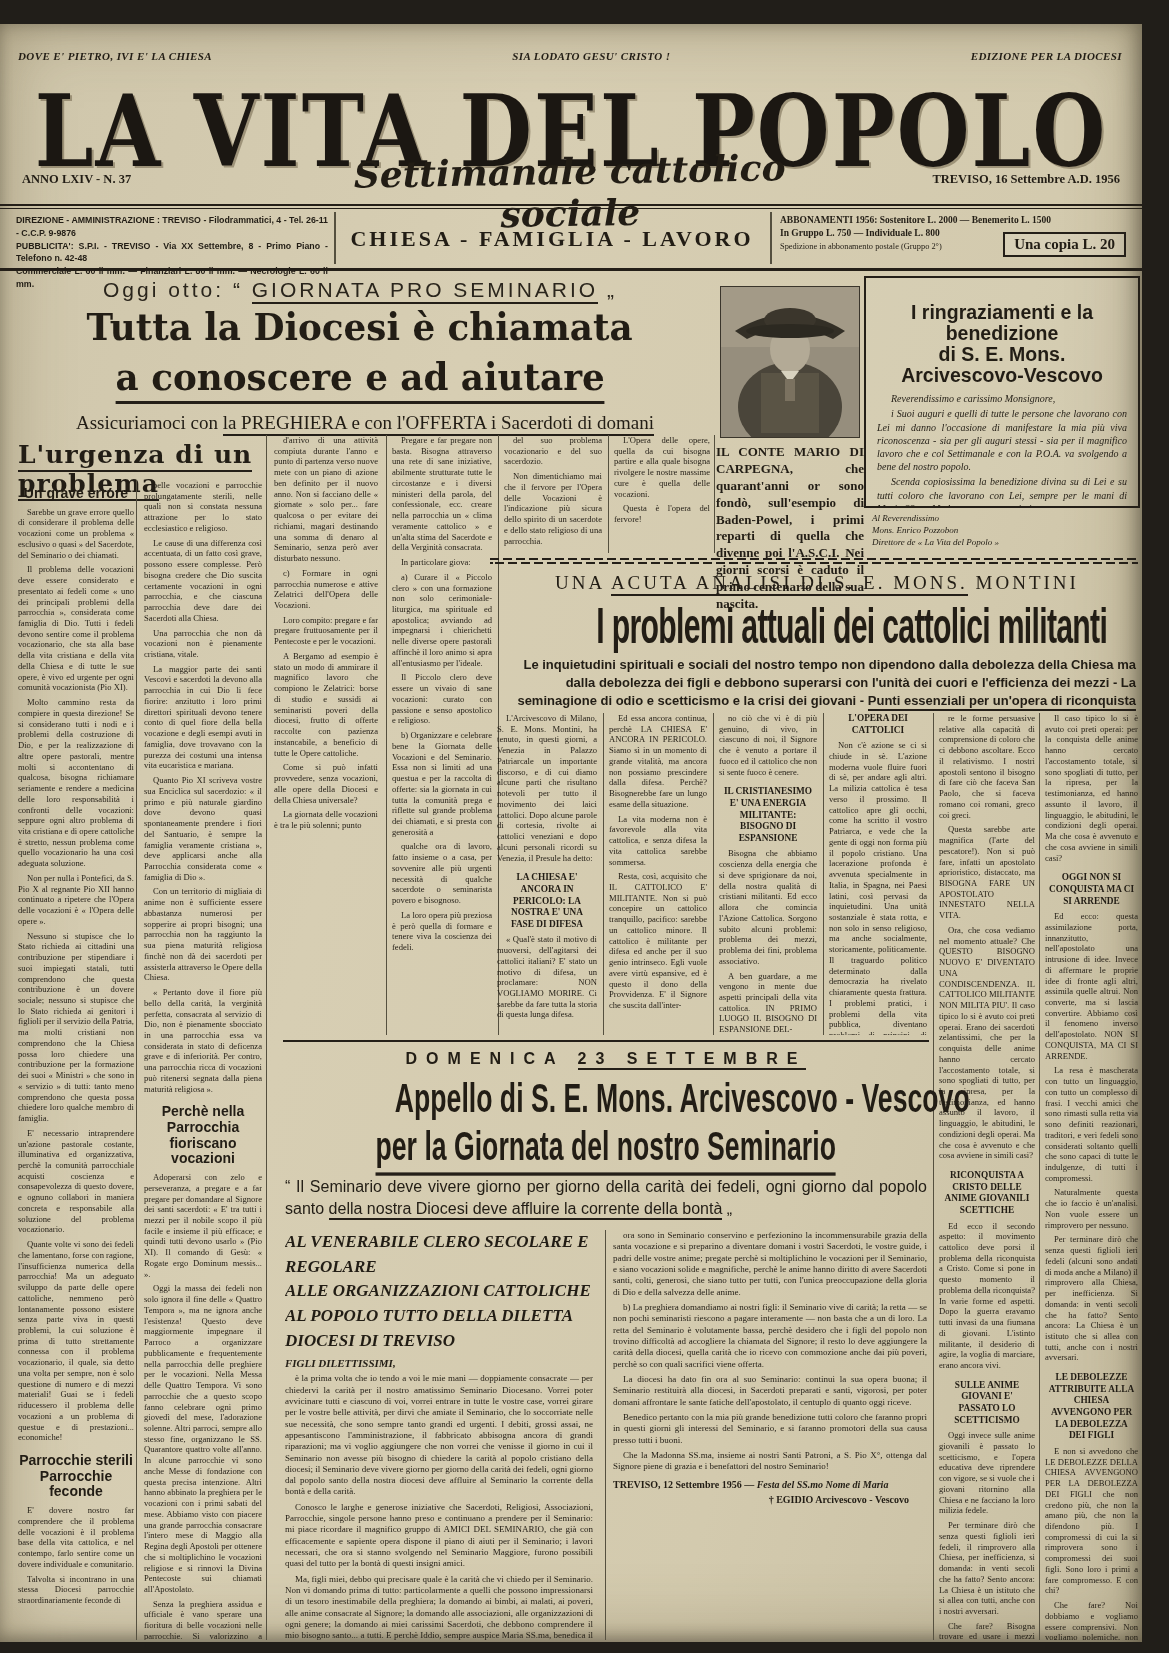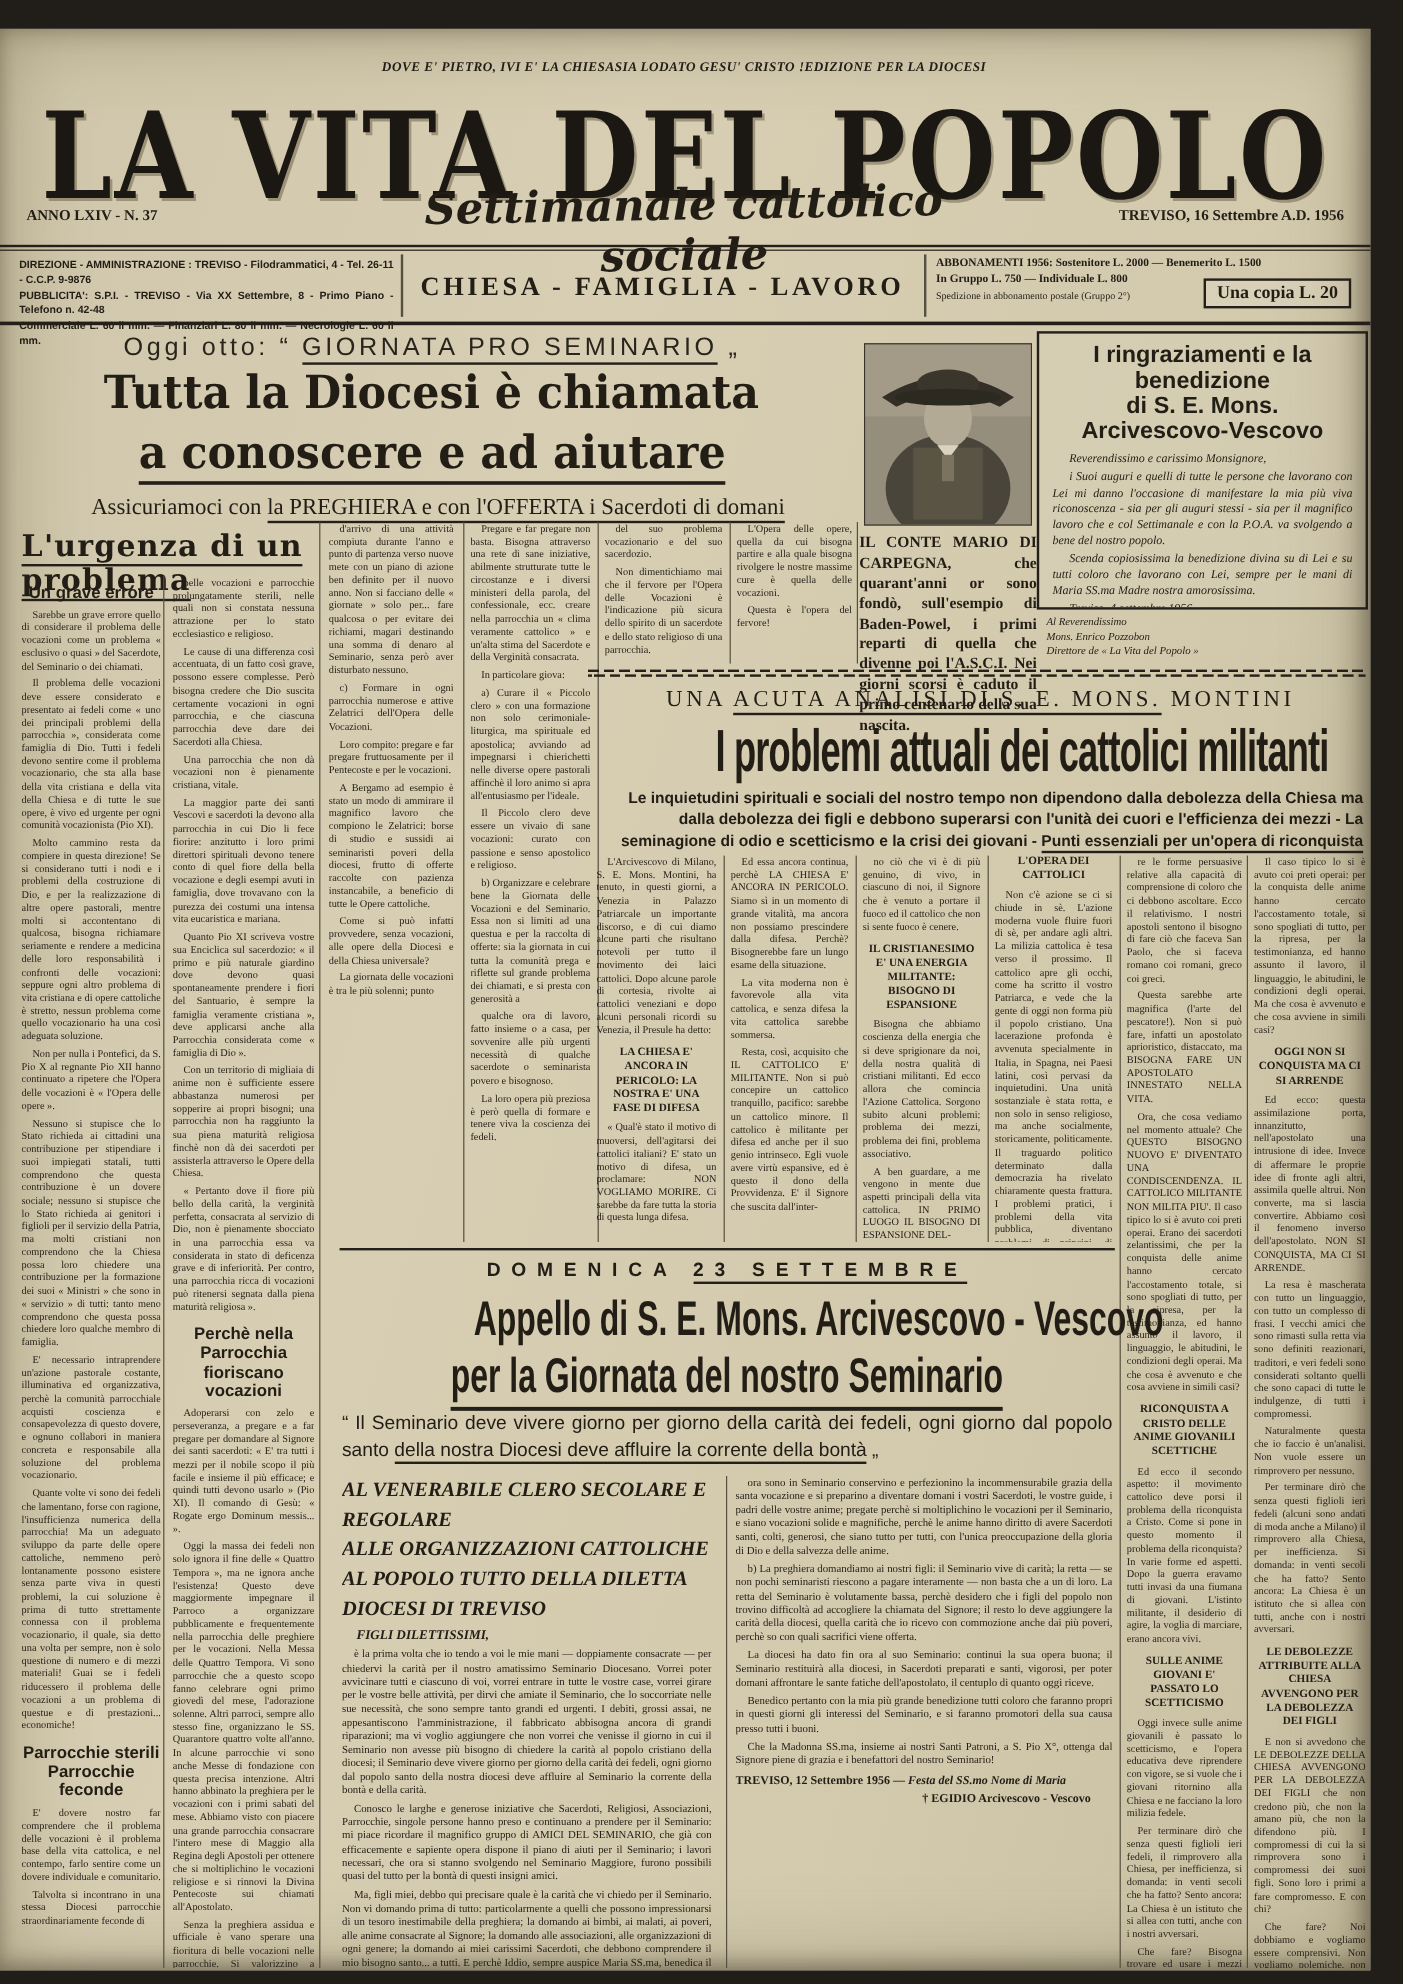--- a/index.html
+++ b/index.html
@@ -4,61 +4,61 @@
 <style>
 *{margin:0;padding:0;box-sizing:border-box}
 html,body{width:1169px;height:1653px}
 body{background:#211e19;font-family:"Liberation Serif",serif;color:#221d15;position:relative;overflow:hidden}
 .paper{position:absolute;left:0;top:24px;width:1142px;height:1618px;
  background:linear-gradient(105deg,#cfc6ab,#d7ceb3 35%,#d3caae 70%,#c8bfa3);
  box-shadow:inset 0 0 70px rgba(95,80,45,.40), inset -8px 0 20px rgba(0,0,0,.28), inset 0 -6px 14px rgba(0,0,0,.20)}
 .abs{position:absolute}
 .hr{background:#241f18}
 .vr{background:#55503f;width:1px}
-.topline{display:flex;justify-content:center;font-size:11px;font-weight:bold;font-style:italic;letter-spacing:.4px}
+.topline{display:flex;justify-content:space-between;font-size:11px;font-weight:bold;font-style:italic;letter-spacing:.4px}
 .masthead{font-family:"DejaVu Serif","Liberation Serif",serif;font-weight:bold;font-size:82px;letter-spacing:2px;text-align:center;white-space:nowrap;color:#1b1712;transform:scale(1.02,1.22);transform-origin:center top;text-shadow:2px 2px 0 rgba(70,58,34,.38)}
 .anno,.dateline{font-size:12.5px;font-weight:bold}
 .tagline{font-size:36px;font-weight:bold;font-style:italic;text-align:center;font-family:"DejaVu Serif","Liberation Serif",serif;transform:rotate(-1deg)}
 .infocell{font-family:"Liberation Sans",sans-serif;font-weight:bold;font-size:8.8px;line-height:1.45;text-align:justify}
 .center-motto{font-size:22px;font-weight:bold;letter-spacing:3px;text-align:center;font-family:"Liberation Serif",serif}
 .pricebox{border:2px solid #241f18;font-size:15px;font-weight:bold;padding:2px 9px;white-space:nowrap;background:rgba(255,255,255,.12)}
 .kicker{font-family:"Liberation Sans",sans-serif;font-size:21px;letter-spacing:3px;text-align:center;color:#2a251c}
 .ul{border-bottom:2px solid #241f18;padding-bottom:1px}
 .ul3{border-bottom:3px solid #241f18;padding-bottom:2px}
 .lead-h{font-family:"DejaVu Serif","Liberation Serif",serif;font-weight:bold;font-size:38px;text-align:center;white-space:nowrap}
 .lead-h>span{display:inline-block;transform:scaleX(.94)}
 .deck{font-size:19px;text-align:center;white-space:nowrap}
 .urg-title{font-size:25px;font-weight:bold;font-family:"DejaVu Serif",serif;letter-spacing:1px}
 .bt{font-size:8.6px;line-height:1.25;text-align:justify;overflow:hidden}
 .bt p{margin:0 0 4px;text-indent:9px}
 .ncol{overflow:hidden}
 .colsub{font-family:"Liberation Sans",sans-serif;font-weight:bold;font-size:14px;line-height:1.12;text-align:center;margin:6px 0 5px;white-space:pre-line}
 .capsub{font-weight:bold;font-size:9.3px;text-align:center;margin:5px 2px 4px;line-height:1.25}
 .caption{font-size:13px;font-weight:bold;line-height:1.3;text-align:justify}
 .photo-frame{border:1px solid #3a352b;background:#8d8679;overflow:hidden}
-.bbox{border:2px solid #241f18;padding:8px 11px;overflow:hidden;background:rgba(255,255,255,.06)}
+.bbox{border:2px solid #241f18;padding:24px 11px;overflow:hidden;background:rgba(255,255,255,.06)}
 .bb-title{font-family:"Liberation Sans",sans-serif;font-weight:bold;font-size:19.5px;line-height:1.08;text-align:center;margin-bottom:6px}
 .bb-body{font-style:italic;font-size:10px;line-height:1.32;text-align:justify}
 .bb-body p{margin:0 0 2px;text-indent:14px}
 .addr{font-style:italic;font-size:9px;line-height:1.35}
 .addr p{margin:0}
 .wavy{height:6px;background-image:repeating-linear-gradient(90deg,#241f18 0 9px,transparent 9px 13px),repeating-linear-gradient(90deg,#241f18 0 9px,transparent 9px 13px);background-size:100% 2px,100% 2px;background-position:0 0,5px 4px;background-repeat:repeat-x}
 .mont-kick{font-size:19px;letter-spacing:3px;text-align:center;white-space:nowrap}
 .mont-h{white-space:nowrap;text-align:center}
 .mont-h>span{display:inline-block;font-family:"Liberation Sans",sans-serif;font-weight:bold;font-size:42px;letter-spacing:-1px;transform:scale(.72,1.18);transform-origin:center top}
 .mont-sub{font-family:"Liberation Sans",sans-serif;font-weight:bold;font-size:13px;line-height:1.4;text-align:right}
 .ap-kick{font-family:"Liberation Sans",sans-serif;font-weight:bold;font-size:16px;letter-spacing:9px;text-align:center;white-space:nowrap}
 .ap-h{white-space:nowrap;text-align:center}
 .ap-h>span{display:inline-block;font-family:"Liberation Sans",sans-serif;font-weight:bold;font-size:37px;transform:scale(.72,1.1);transform-origin:center top}
 .quote{font-family:"Liberation Sans",sans-serif;font-size:16px;line-height:1.35;text-align:justify}
 .ap-addr{font-style:italic;font-weight:bold;font-size:17px;line-height:1.45}
 .ap-addr p{margin:0}
 .bt2{font-size:9px;line-height:1.26;text-align:justify;overflow:hidden}
 .bt2 p{margin:0 0 4px;text-indent:10px}
-.saluto{font-style:italic;font-weight:bold;font-size:11px;margin:4px 12px}
+.saluto{font-style:italic;font-weight:bold;font-size:11px;margin:4px 0}
 .sigblock{font-size:10px;font-weight:bold;line-height:1.5}
 </style>
 </head>
 <body>
 
 <div class="paper">
 
   <div class="topline abs" style="left:18px;top:26px;width:1104px">
     <span>DOVE E' PIETRO, IVI E' LA CHIESA</span>
     <span>SIA LODATO GESU' CRISTO !</span>

